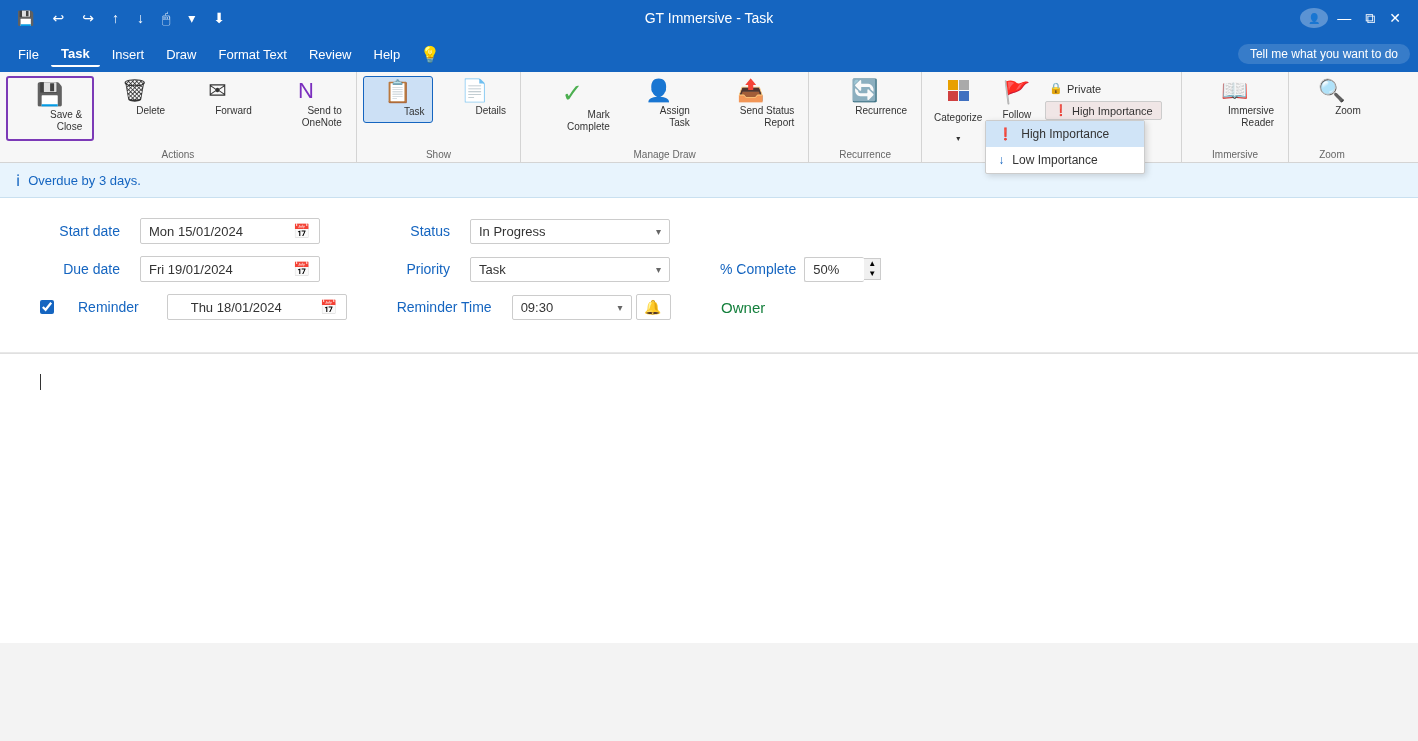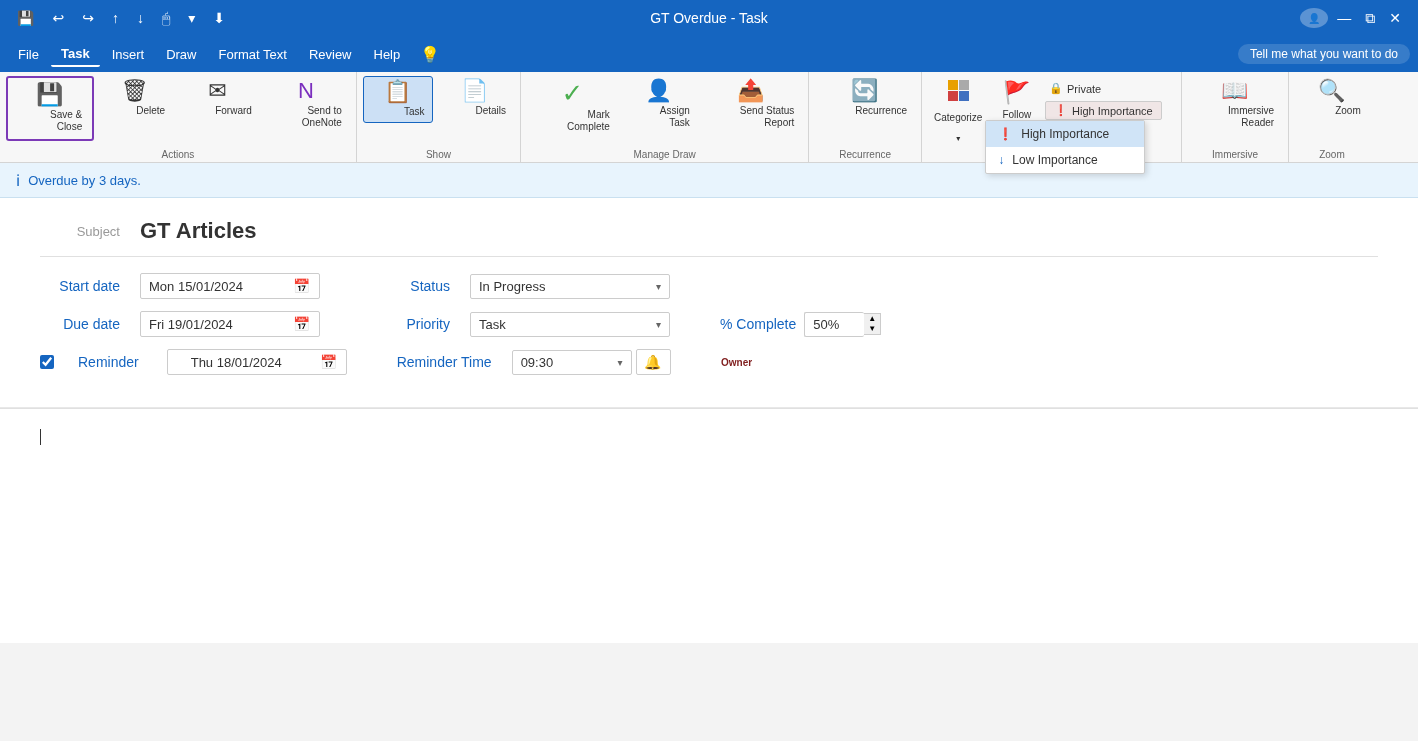--- a/index.html
+++ b/index.html
@@ -171,21 +171,21 @@
       background: #f0f0f0; border: none; padding: 1px 4px; cursor: pointer;
       font-size: 8px; line-height: 1;
     }
 
     .reminder-checkbox { accent-color: #1565c0; width: 14px; height: 14px; }
     .bell-btn {
       background: white; border: 1px solid #ccc; border-radius: 2px;
       padding: 4px 8px; cursor: pointer; font-size: 14px;
     }
 
-    .owner-label { color: #7f1d1d; font-size: 10px; font-weight: bold; }
+    .owner-label { color: #15803d; font-size: 15px; }
 
     .text-cursor-area {
       padding: 20px 40px;
       min-height: 100px;
       border-top: 1px solid #e0e0e0;
     }
     .text-cursor { display: inline-block; width: 1px; height: 16px; background: #333; vertical-align: text-bottom; animation: blink 1s step-end infinite; }
     @keyframes blink { 0%, 100% { opacity: 1; } 50% { opacity: 0; } }
 
     .section-divider { border: none; border-top: 1px solid #e8e8e8; margin: 0; }
@@ -197,21 +197,21 @@
   <div class="title-bar-left">
     <button class="qab-btn">💾</button>
     <button class="qab-btn">↩</button>
     <button class="qab-btn">↪</button>
     <button class="qab-btn">↑</button>
     <button class="qab-btn">↓</button>
     <button class="qab-btn">🖱</button>
     <button class="qab-btn">▾</button>
     <button class="qab-btn">⬇</button>
   </div>
-  <div class="title-bar-center">GT Overdue  -  Task</div>
+  <div class="title-bar-center">GT Immersive  -  Task</div>
   <div class="title-bar-right">
     <div style="width:28px;height:20px;border-radius:50%;background:rgba(255,255,255,0.3);display:flex;align-items:center;justify-content:center;font-size:10px;color:white;">👤</div>
     <button class="qab-btn">—</button>
     <button class="qab-btn">⧉</button>
     <button class="qab-btn">✕</button>
   </div>
 </div>
 
 <div class="menu-bar">
   <button class="menu-item">File</button>
@@ -370,24 +370,20 @@
 
 <div class="content-area">
 
   <div class="overdue-bar">
     <span style="color:#1565c0;font-size:16px;">ℹ</span>
     <span>Overdue by 3 days.</span>
   </div>
 
   <div class="task-form">
 
-    <div class="form-row subject-row">
-      <span class="subject-label">Subject</span>
-      <span class="subject-value">GT Articles</span>
-    </div>
 
     <div class="form-row">
       <span class="form-label">Start date</span>
       <div class="form-input">
         <span style="flex:1;">Mon 15/01/2024</span>
         <span class="calendar-icon">📅</span>
       </div>
       <span class="form-label" style="margin-left:30px;">Status</span>
       <div class="form-select">
         <span>In Progress</span>

